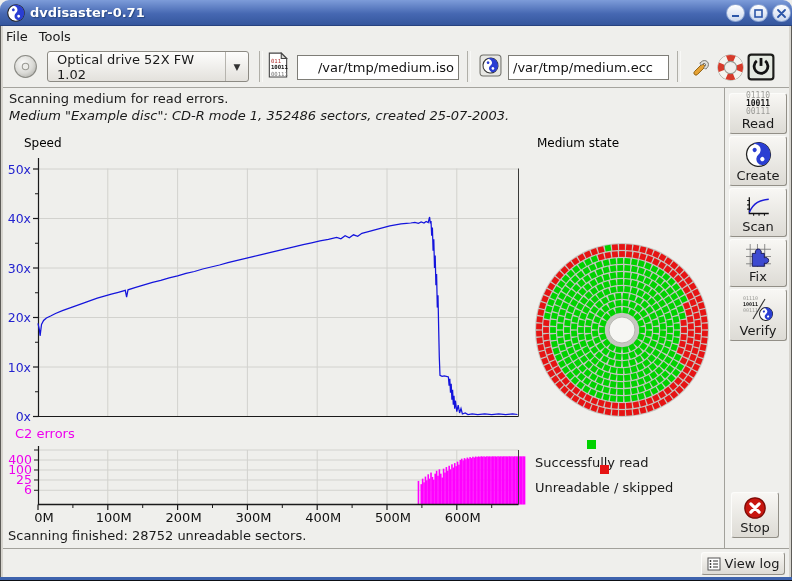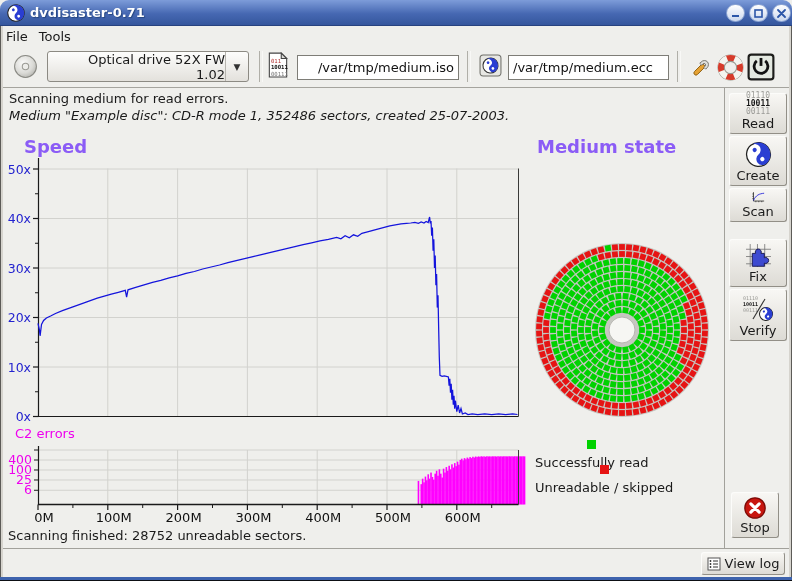--- a/index.html
+++ b/index.html
@@ -17,30 +17,30 @@
   .frame-r{left:789px;top:26px;width:3px;height:551px;background:#d6d4ce;border-right:1px solid #5c5b57;box-sizing:border-box;}
   .frame-b{left:0;top:577px;width:792px;height:4px;background:#3e63ad;border-bottom:1px solid #0d0f14;box-sizing:border-box;}
   
   .menubar{left:3px;top:26px;width:786px;height:21px;background:#efefec;}
   .menu-item{display:inline-block;padding:2px 3px;font-size:13px;}
   .menu-help{position:absolute;right:10px;top:18px;font-size:16px;padding:0 4px;}
   
   .toolbar{left:3px;top:47px;width:786px;height:41px;background:#efefec;border-bottom:1px solid #a5a49e;box-sizing:border-box;}
   .tsep{top:4px;width:2px;height:31px;border-left:1px solid #b0afa8;border-right:1px solid #f8f8f6;}
   .combo{left:44px;top:4px;width:202px;height:31px;background:linear-gradient(#fdfdfc,#e3e1dc);
-    border:1px solid #8c8a83;border-radius:3px;box-sizing:border-box;display:flex;align-items:center;font-size:13px;text-align:right;}
+    border:1px solid #8c8a83;border-radius:3px;box-sizing:border-box;display:flex;align-items:center;font-size:13px;}
   .combo .txt{padding-left:9px;flex:1;}
   .combo .arrow{width:22px;align-self:stretch;border-left:1px solid #b6b4ae;display:flex;align-items:center;justify-content:center;font-size:9px;color:#333;}
   .entry{top:8px;height:25px;background:#fff;border:1px solid #7e7d77;box-sizing:border-box;
     font-size:13px;padding:0 4px;font-family:"DejaVu Sans",sans-serif;color:#111;}
   
   .h1{left:9px;top:91px;font-size:13px;}
   .h2{left:9px;top:108px;font-size:13px;font-style:italic;}
   
-  .chart-title{font-size:18px;color:#8b5cf6;font-weight:bold;}
+  .chart-title{font-size:12px;color:#000000;}
   .c2-title{font-size:13px;color:#ee00ee;}
   .legend-row{display:flex;align-items:center;gap:6px;font-size:13px;flex-direction:column;}
   .legend-swatch{width:9px;height:9px;display:inline-block;}
   
   .sbtn{left:729px;width:58px;background:linear-gradient(#f8f7f4,#dddbd5);border:1px solid #928f87;
     border-top-color:#fcfcfa;border-left-color:#fcfcfa;border-radius:3px;box-sizing:border-box;
     display:flex;flex-direction:column;align-items:center;justify-content:flex-end;padding:2px 0 2px 0;cursor:default;}
   .sbtn .lbl{font-size:13px;line-height:15px;}
   .binrow{font-family:"DejaVu Sans Mono","Liberation Mono",monospace;font-size:8px;line-height:8px;color:#9b9b97;letter-spacing:0;}
   .binrow.mid{color:#161616;font-weight:bold;}
@@ -804,21 +804,21 @@
       <g transform="rotate(-40)">
         <circle r="11.5" fill="#fff" stroke="#222" stroke-width="1.2"></circle>
         <path d="M0,-11.5 A11.5,11.5 0 0 1 0,11.5 A5.75,5.75 0 0 1 0,0 A5.75,5.75 0 0 0 0,-11.5 Z" fill="#2a3ed2"></path>
         <circle cy="-5.75" r="2" fill="#2a3ed2"></circle>
           <circle cy="5.75" r="2" fill="#fff"></circle>
       </g>
     </svg>
     <div class="lbl">Create</div>
   </div>
 
-  <div class="abs sbtn" style="top:188px;height:34px">
+  <div class="abs sbtn" style="top:188px;height:49px">
     <svg width="27" height="24" viewBox="0 0 25 22">
       <path d="M4,2 V17 H22" fill="none" stroke="#111" stroke-width="1.2"></path>
       <path d="M2,5 h2 M2,9 h2 M2,13 h2 M8,17 v2 M13,17 v2 M18,17 v2" stroke="#111" stroke-width="1"></path>
       <path d="M4,16 C8,7 14,4.5 22,3.8" fill="none" stroke="#1a1ad8" stroke-width="1.4"></path>
     </svg>
     <div class="lbl">Scan</div>
   </div>
 
   <div class="abs sbtn" style="top:239px;height:48px">
     <svg width="27" height="26" viewBox="0 0 26 25">

